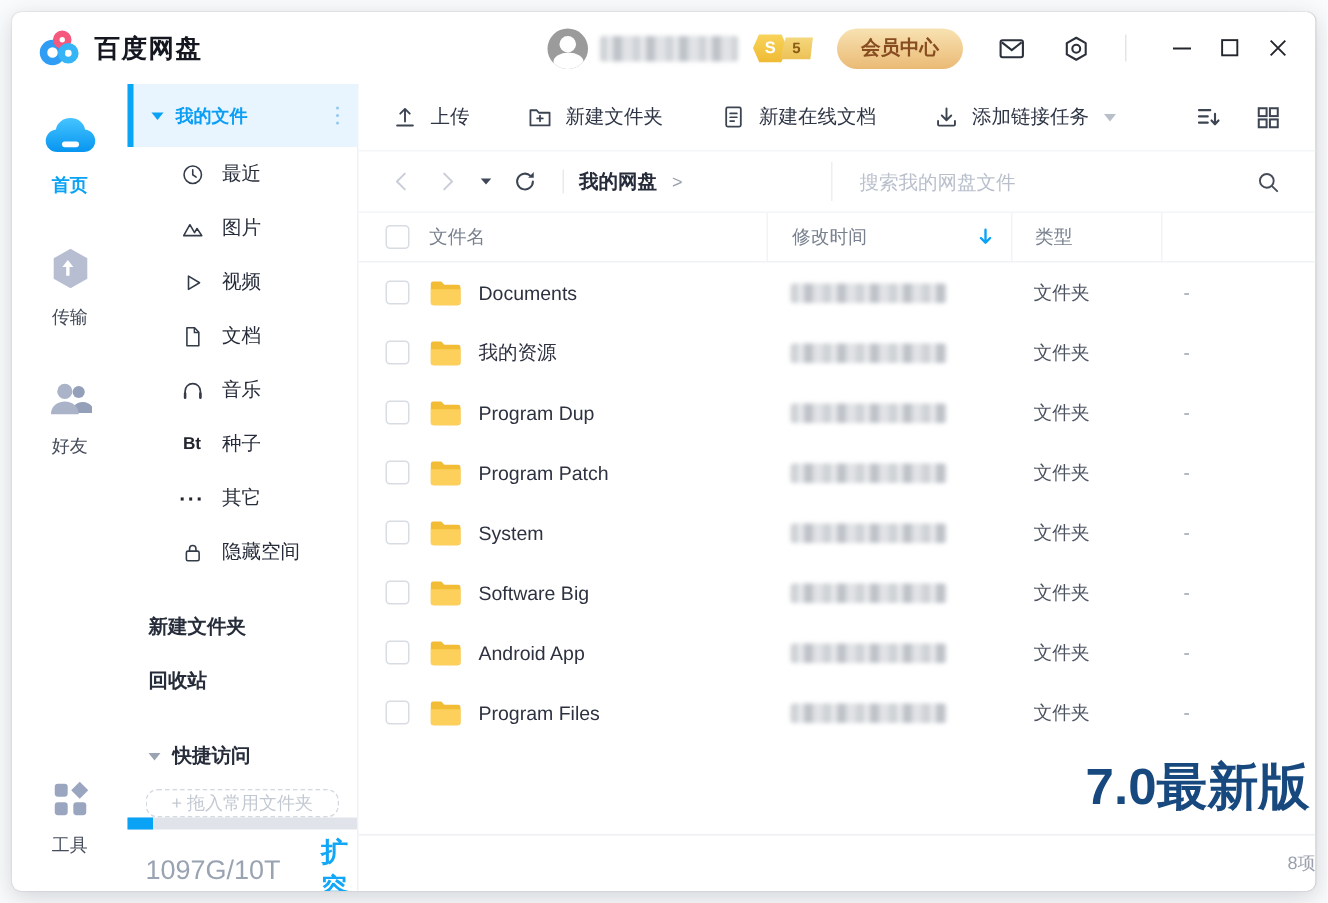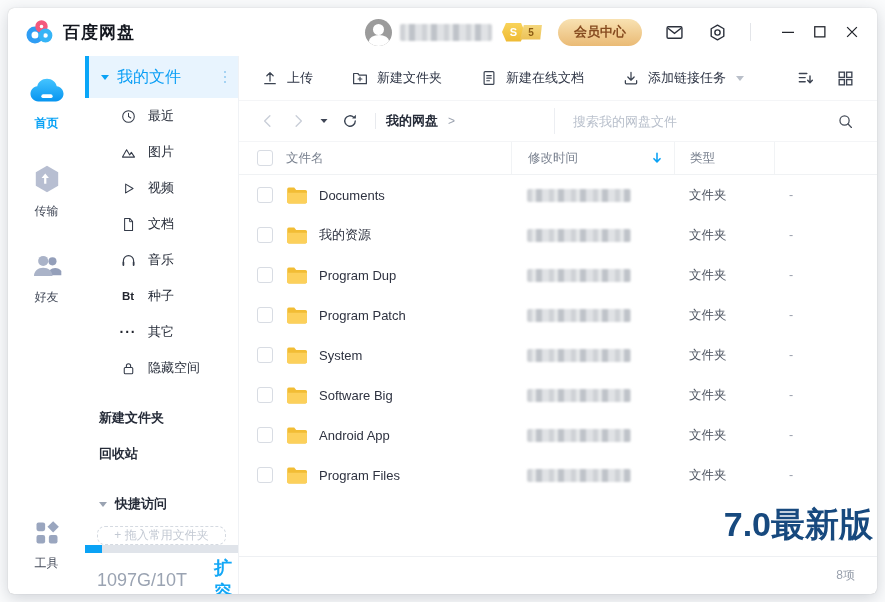--- a/index.html
+++ b/index.html
@@ -34,21 +34,21 @@
   .bdy{flex:1;display:flex;min-height:0;}
   
   .rail{width:77px;flex:0 0 77px;display:flex;flex-direction:column;align-items:center;padding-top:18px;}
   .rail-item{display:flex;flex-direction:column;align-items:center;gap:7px;margin-bottom:30px;cursor:pointer;}
   .rail-label{font-size:12px;color:#444b5a;}
   .rail-item.active .rail-label{color:#0aa2f5;font-weight:700;}
   .rail-tools{margin-top:auto;margin-bottom:22px;}
   
   .sidebar{width:153px;flex:0 0 153px;border-right:1px solid #f0f2f5;display:flex;flex-direction:column;min-height:0;}
   .side-active{height:42px;flex:0 0 42px;background:#e8f4fe;border-left:4px solid #09a6f8;display:flex;align-items:center;padding:0 10px 0 12px;cursor:pointer;}
-  .side-active .lbl{color:#0a9ef5;font-weight:400;font-size:16px;margin-left:8px;}
+  .side-active .lbl{color:#0a9ef5;font-weight:700;font-size:12px;margin-left:8px;}
   .caret{width:0;height:0;border-left:4.5px solid transparent;border-right:4.5px solid transparent;border-top:5.5px solid #0aa2f5;}
   .caret.gray{border-top-color:#9aa3b2;}
   .vdots{margin-left:auto;display:flex;flex-direction:column;gap:2.5px;cursor:pointer;padding:2px;}
   .vdots i{width:2.5px;height:2.5px;border-radius:50%;background:#8fc9ef;}
   .side-item{height:36px;flex:0 0 36px;display:flex;align-items:center;padding-left:34px;cursor:pointer;}
   .side-item .si{width:18px;display:flex;justify-content:center;color:#343b49;}
   .side-item .lbl{margin-left:11px;font-size:13px;color:#262c39;}
   .bt-txt{font-size:11.5px;font-weight:700;color:#23262f;}
   .dots-txt{font-size:14px;font-weight:800;color:#23262f;letter-spacing:1px;line-height:8px;}
   .side-div{height:1px;background:#eef0f3;margin:7px 12px;}
@@ -93,21 +93,21 @@
   .sort-ic{margin-left:auto;margin-right:10px;display:flex;align-items:center;cursor:pointer;}
   .filelist{flex:1;min-height:0;overflow:hidden;}
   .frow{height:40px;display:flex;align-items:center;cursor:default;}
   .frow .folder-ic{margin-left:13px;display:flex;align-items:center;}
   .fname{margin-left:11px;font-size:13px;color:#2e3240;cursor:pointer;}
   .blur-date{width:104px;height:13px;}
   .ftype{font-size:12.5px;color:#4d5461;}
   .fsize{font-size:12.5px;color:#9aa1ad;}
   .watermark{position:absolute;right:4px;bottom:46px;font-size:34px;font-weight:800;color:#17497e;letter-spacing:0;pointer-events:none;}
   .statusbar{height:37px;flex:0 0 37px;border-top:1px solid #eef0f3;display:flex;align-items:center;justify-content:flex-end;
-             padding-right:22px;font-size:12px;color:#9aa1ad;}
+             font-size:12px;color:#9aa1ad;}
   svg{display:block;}
 </style>
 </head>
 <body>
 
 <div class="stage">
 <div class="window">
 
   <div class="titlebar">
     <div class="logo">

